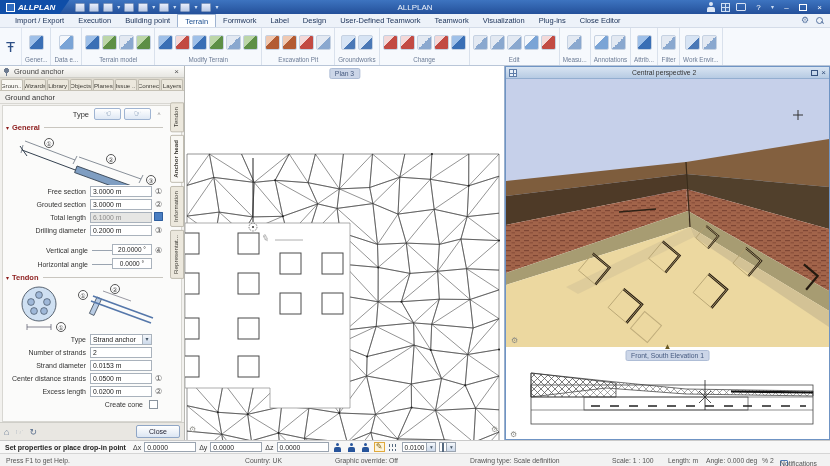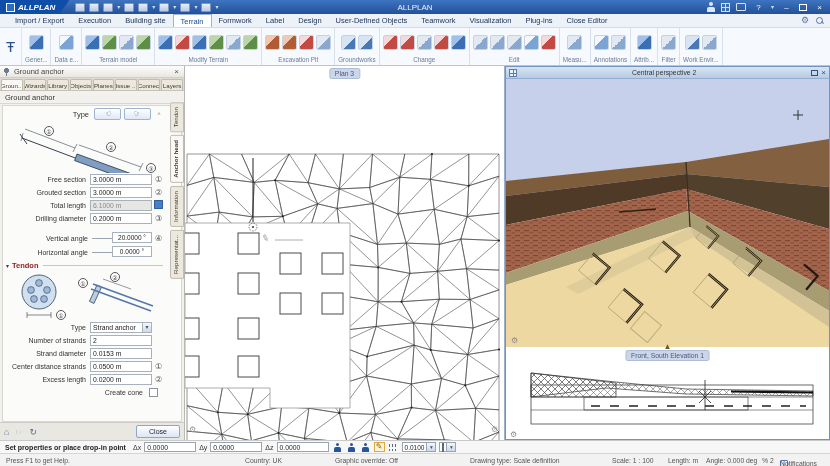--- a/index.html
+++ b/index.html
@@ -181,26 +181,26 @@
       <span class="qcaret">▾</span>
       <span class="wbtn">–</span>
       <span class="restore-glyph"></span>
       <span class="wbtn">×</span>
     </div>
   </div>
 
   <div class="menubar">
     <span class="mtab">Import / Export</span>
     <span class="mtab">Execution</span>
-    <span class="mtab">Building site</span>
+    <span class="mtab">Building point</span>
     <span class="mtab active">Terrain</span>
     <span class="mtab">Formwork</span>
     <span class="mtab">Label</span>
     <span class="mtab">Design</span>
-    <span class="mtab">User-Defined Objects</span>
+    <span class="mtab">User-Defined Teamwork</span>
     <span class="mtab">Teamwork</span>
     <span class="mtab">Visualization</span>
     <span class="mtab">Plug-ins</span>
     <span class="mtab">Close Editor</span>
     <div class="menu-right">
       <span class="gearglyph">⚙</span>
       <span class="mag"></span>
     </div>
   </div>
 
@@ -330,20 +330,25 @@
 
       <div class="pal-body">
         <div class="typerow">
           <span class="sp"></span>
           <span class="tlabel">Type</span>
           <span class="tbtn">☜</span>
           <span class="tbtn">☞</span>
           <span class="scrollup">˄</span>
         </div>
 
+        <div class="sechdr">
+          <span class="tri">▾</span>
+          <span class="stext">General</span>
+          <span class="rule"></span>
+        </div>
 
         <svg width="148" height="52" viewBox="0 0 148 52" style="display:block;margin:0 auto;">
           <g stroke="#55606e" stroke-width="0.7" fill="none">
             <line x1="14" y1="8" x2="64" y2="27"></line>
               <line x1="12" y1="12" x2="10" y2="20"></line>
               <line x1="66" y1="23" x2="62" y2="31"></line>
             <line x1="68" y1="24" x2="130" y2="46"></line>
               <line x1="132" y1="42" x2="128" y2="50"></line>
           </g>
           <g stroke="#33404f" stroke-width="1" fill="none">

